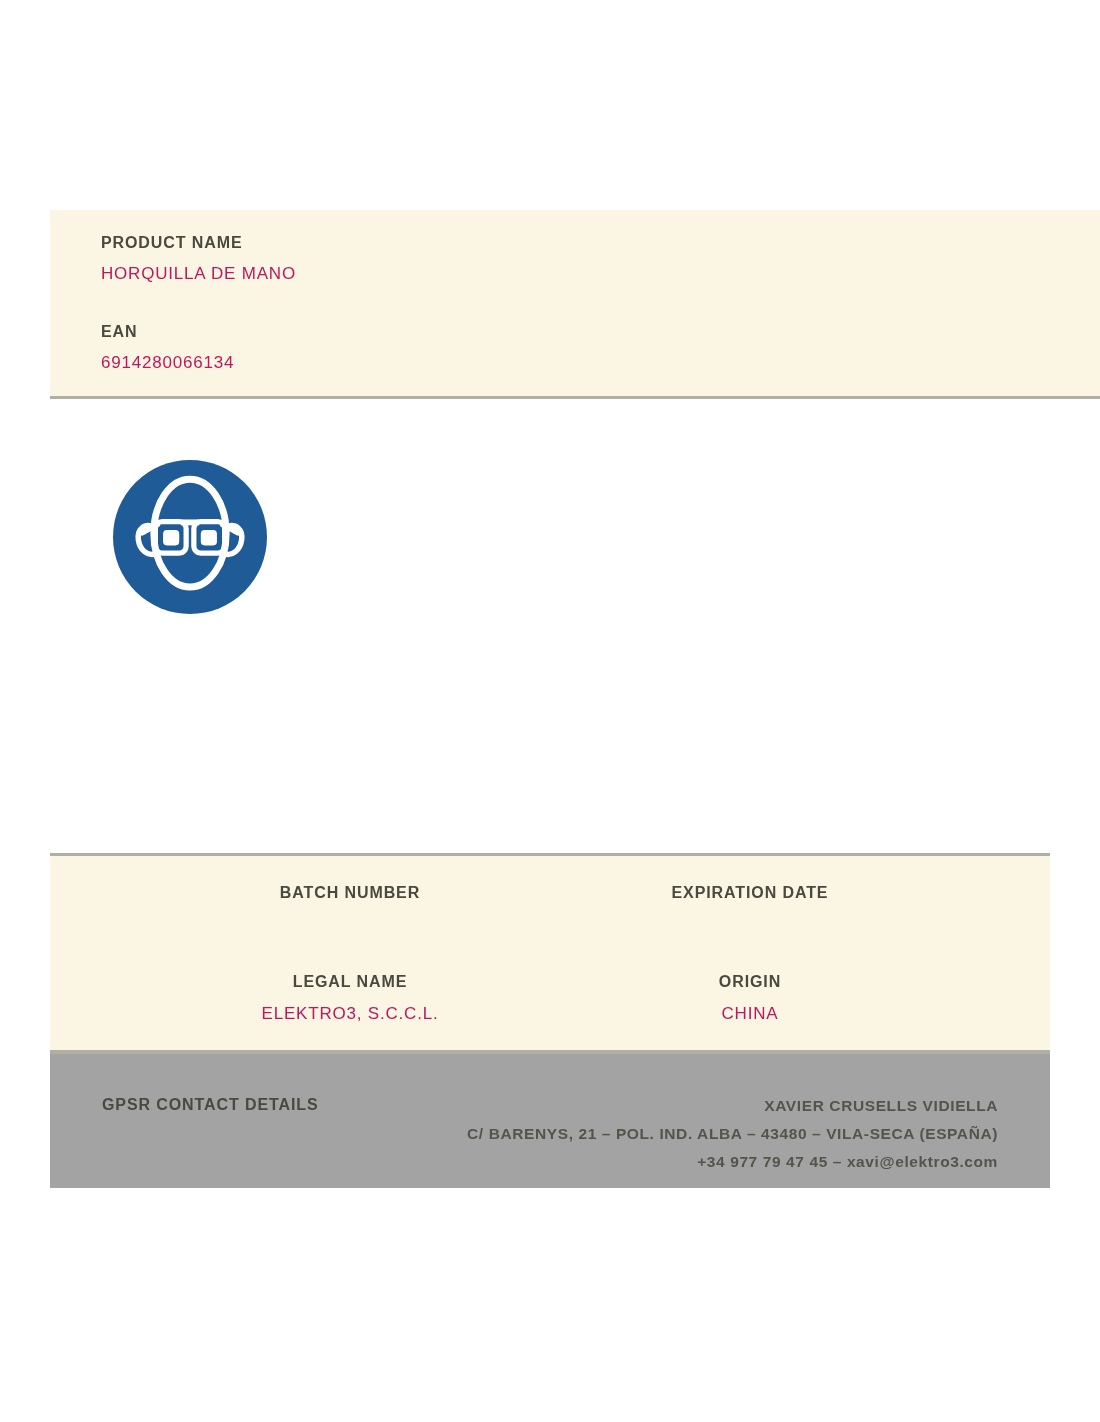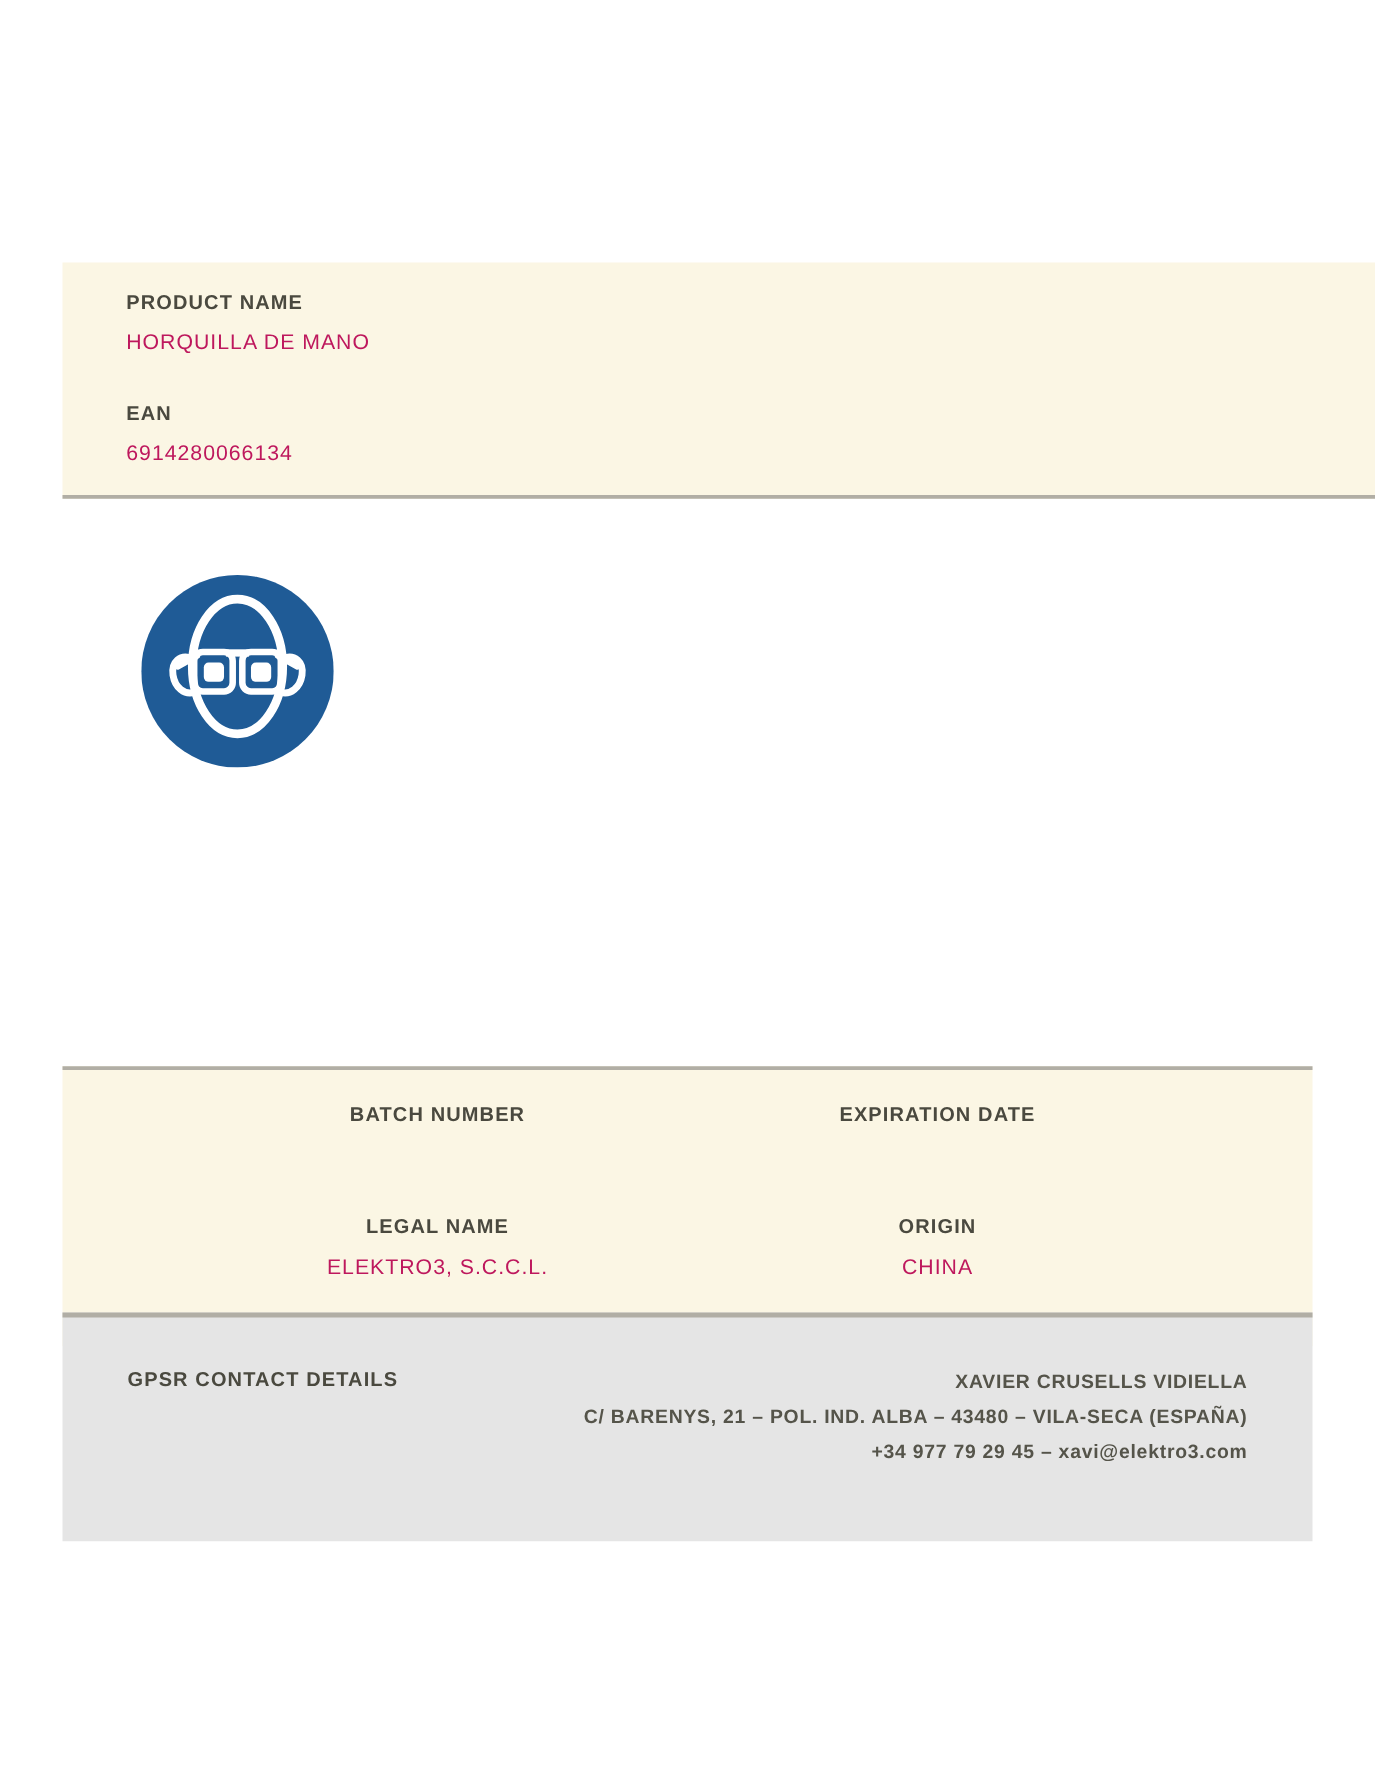--- a/index.html
+++ b/index.html
@@ -62,22 +62,22 @@
   }
   .batch-row.row-labels { top: 28px; }
   .batch-row.row-legal  { top: 117px; }
   .batch-cell { flex: 1 1 0; text-align: center; }
   .batch-cell .field-value { margin-top: 13px; }
 
   
   .gpsr-section {
     position: absolute;
     left: 50px; top: 1050px;
-    width: 1000px; height: 183px;
-    background: #e5e5e5;
+    width: 1000px; height: 138px;
+    background: #a3a3a3;
     border-top: 4px solid #b1aea5;
   }
   .gpsr-label {
     position: absolute;
     left: 52px; top: 42px;
     font-size: 16px;
     font-weight: bold;
     letter-spacing: 0.9px;
     color: #4a493f;
   }
@@ -152,17 +152,17 @@
         <div class="field-value">CHINA</div>
       </div>
     </div>
   </div>
 
   <div class="gpsr-section">
     <div class="gpsr-label">GPSR CONTACT DETAILS</div>
     <div class="gpsr-contact">
       <div class="contact-line">XAVIER CRUSELLS VIDIELLA</div>
       <div class="contact-line">C/ BARENYS, 21 – POL. IND. ALBA – 43480 – VILA-SECA (ESPAÑA)</div>
-      <div class="contact-line">+34 977 79 29 45 – xavi@elektro3.com</div>
+      <div class="contact-line">+34 977 79 47 45 – xavi@elektro3.com</div>
     </div>
   </div>
 
 </div>
 
 </body></html>

